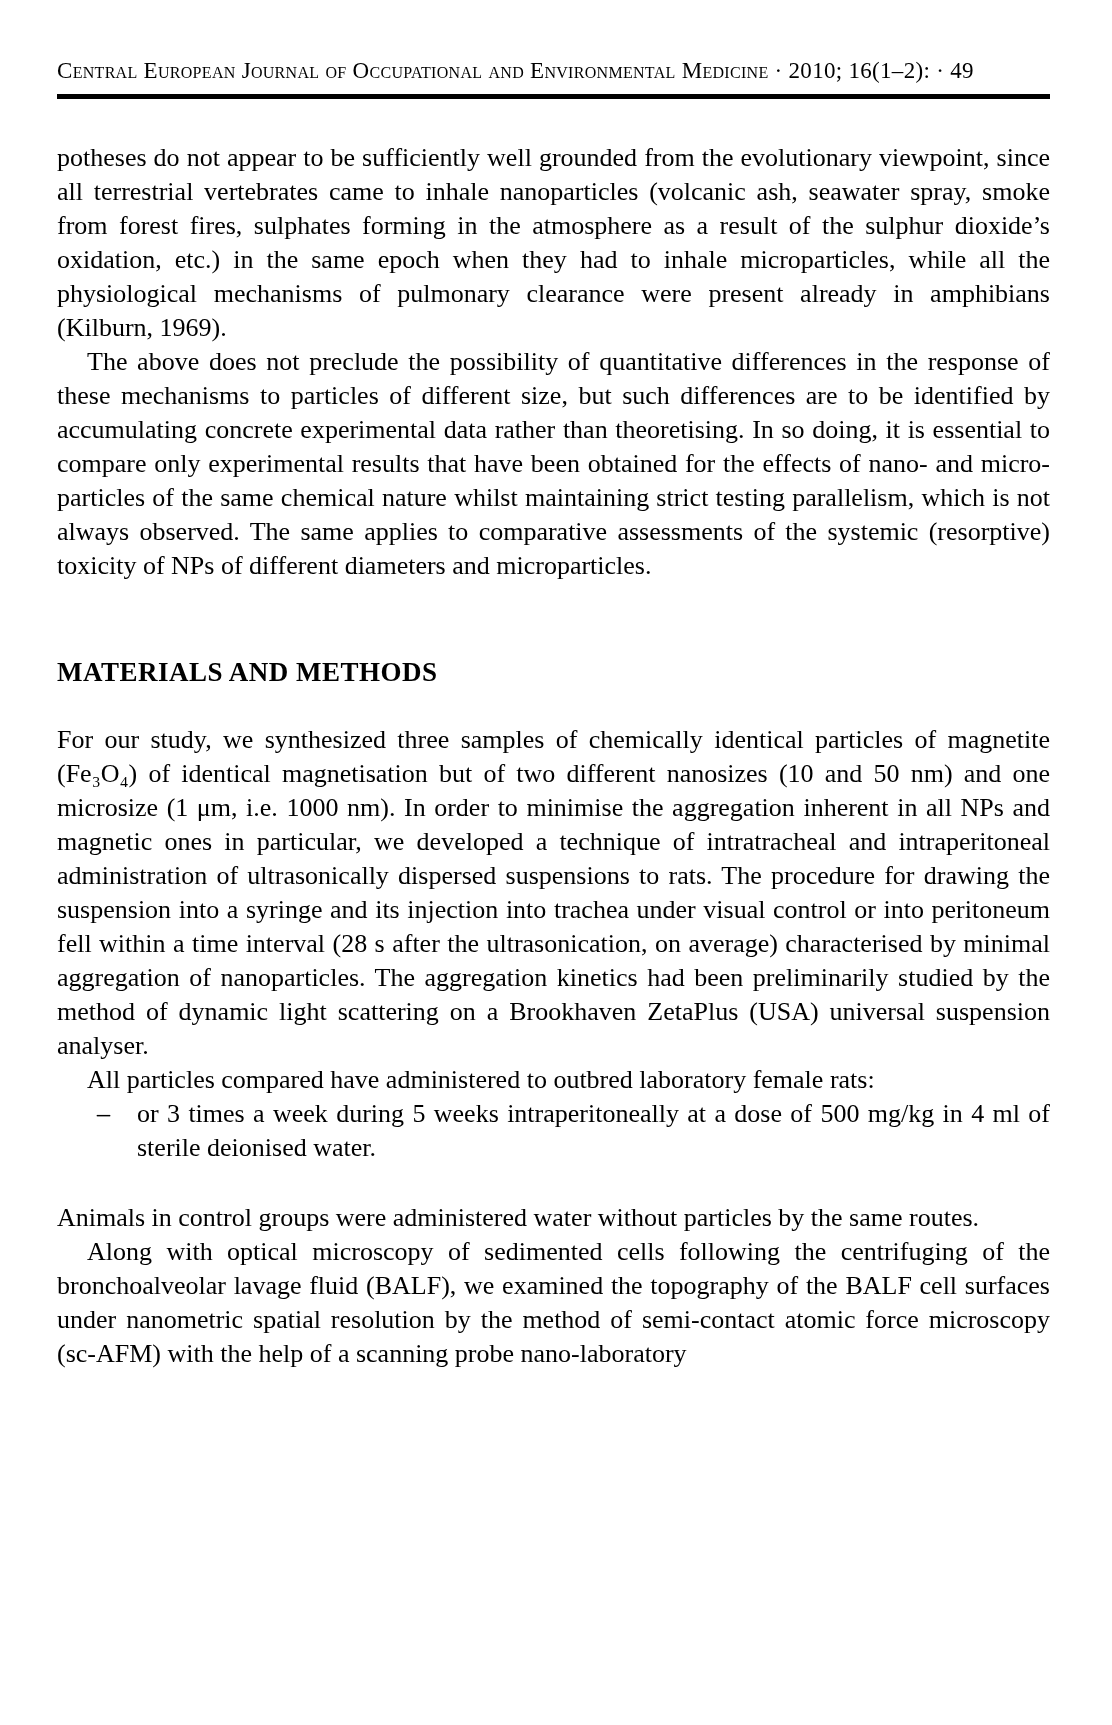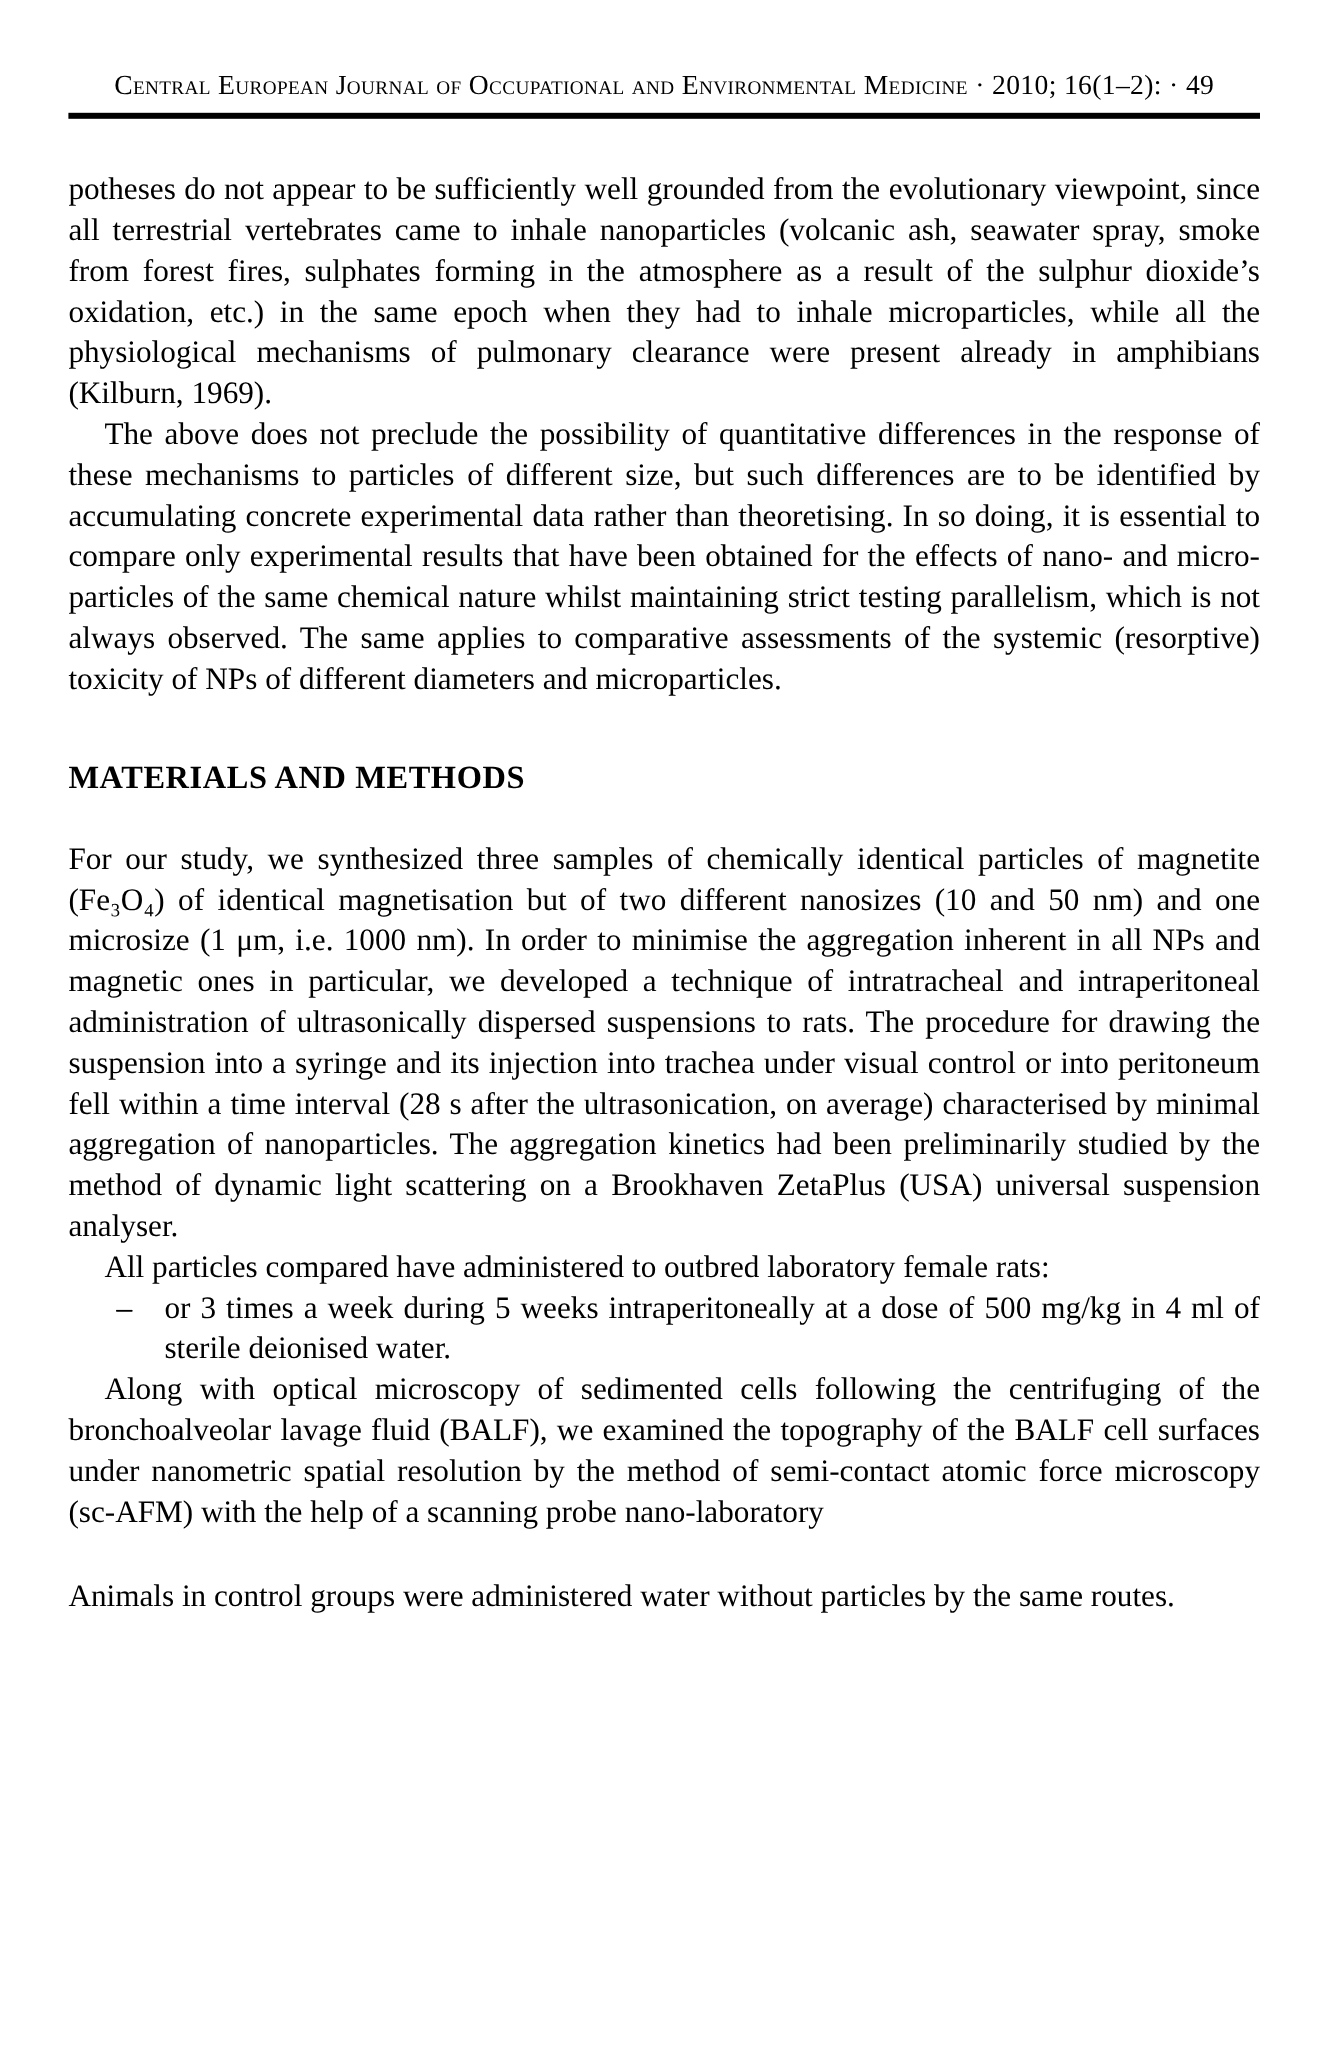--- a/index.html
+++ b/index.html
@@ -14,21 +14,20 @@
     font-family: "Liberation Serif", "DejaVu Serif", serif;
     color: #000000;
   }
   .page {
     box-sizing: border-box;
     width: 1112px;
     height: 1725px;
     padding: 58px 62px 0 57px;
   }
   .page-header {
-    text-align: center;
     font-variant: small-caps;
     font-size: 23px;
     line-height: 26px;
     letter-spacing: 0.3px;
     white-space: nowrap;
   }
   .header-rule {
     height: 5px;
     background: #000000;
     margin-top: 10px;
@@ -46,21 +45,21 @@
     text-indent: 30px;
   }
   .para.spaced {
     margin-top: 36px;
   }
   .section-heading {
     font-size: 27px;
     line-height: 34px;
     font-weight: bold;
     letter-spacing: 0.5px;
-    margin: 48px 0 34px 0;
+    margin: 72px 0 34px 0;
   }
   .dash-list {
     margin: 0;
   }
   .list-item {
     position: relative;
     padding-left: 80px;
     text-align: justify;
   }
   .list-item .marker {
@@ -96,18 +95,18 @@
     <div class="dash-list">
       <div class="list-item">
         <span class="marker">–</span>
       </div>
       <div class="list-item">
         <span class="marker">–</span>
         <span class="item-text">or 3 times a week during 5 weeks intraperitoneally at a dose of 500 mg/kg in 4 ml of sterile deionised water.</span>
       </div>
     </div>
 
+    <p class="para spaced">Animals in control groups were administered water without particles by the same routes.</p>
+
     <p class="para indent">Along with optical microscopy of sedimented cells following the centrifuging of the bronchoalveolar lavage fluid (BALF), we examined the topography of the BALF cell surfaces under nanometric spatial resolution by the method of semi-contact atomic force microscopy (sc-AFM) with the help of a scanning probe nano-laboratory</p>
-
-    <p class="para spaced">Animals in control groups were administered water without particles by the same routes.</p>
 
   </main>
 </div>
 
 </body></html>

